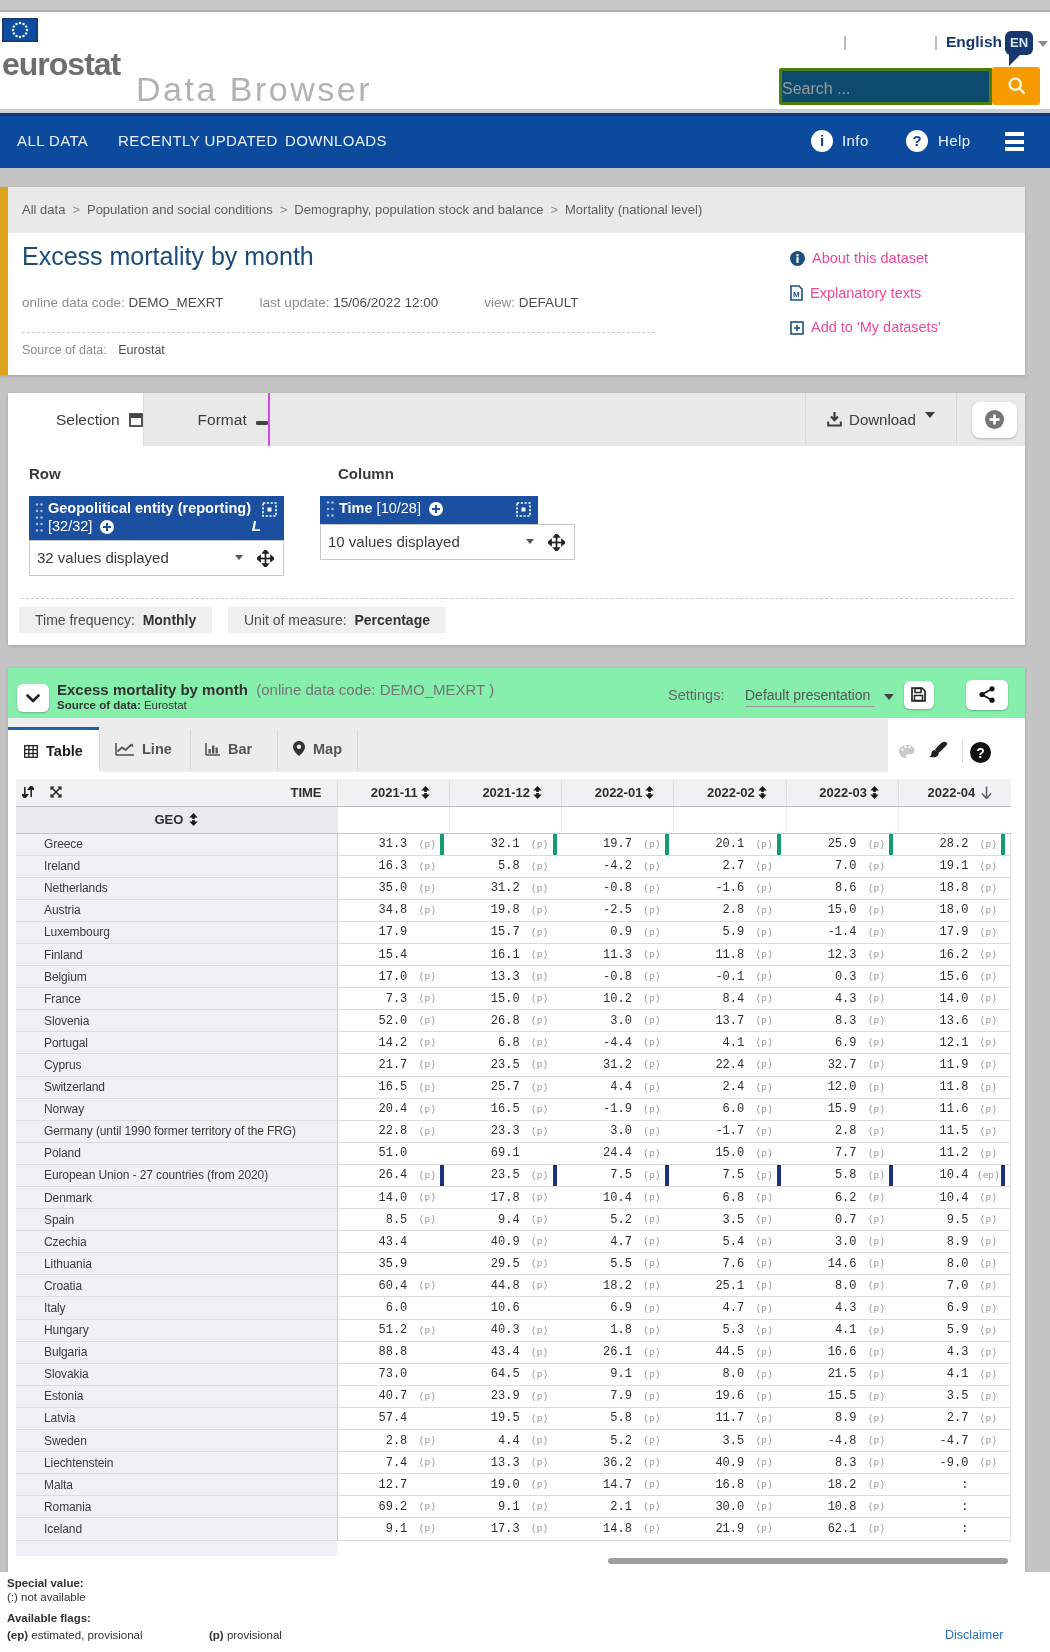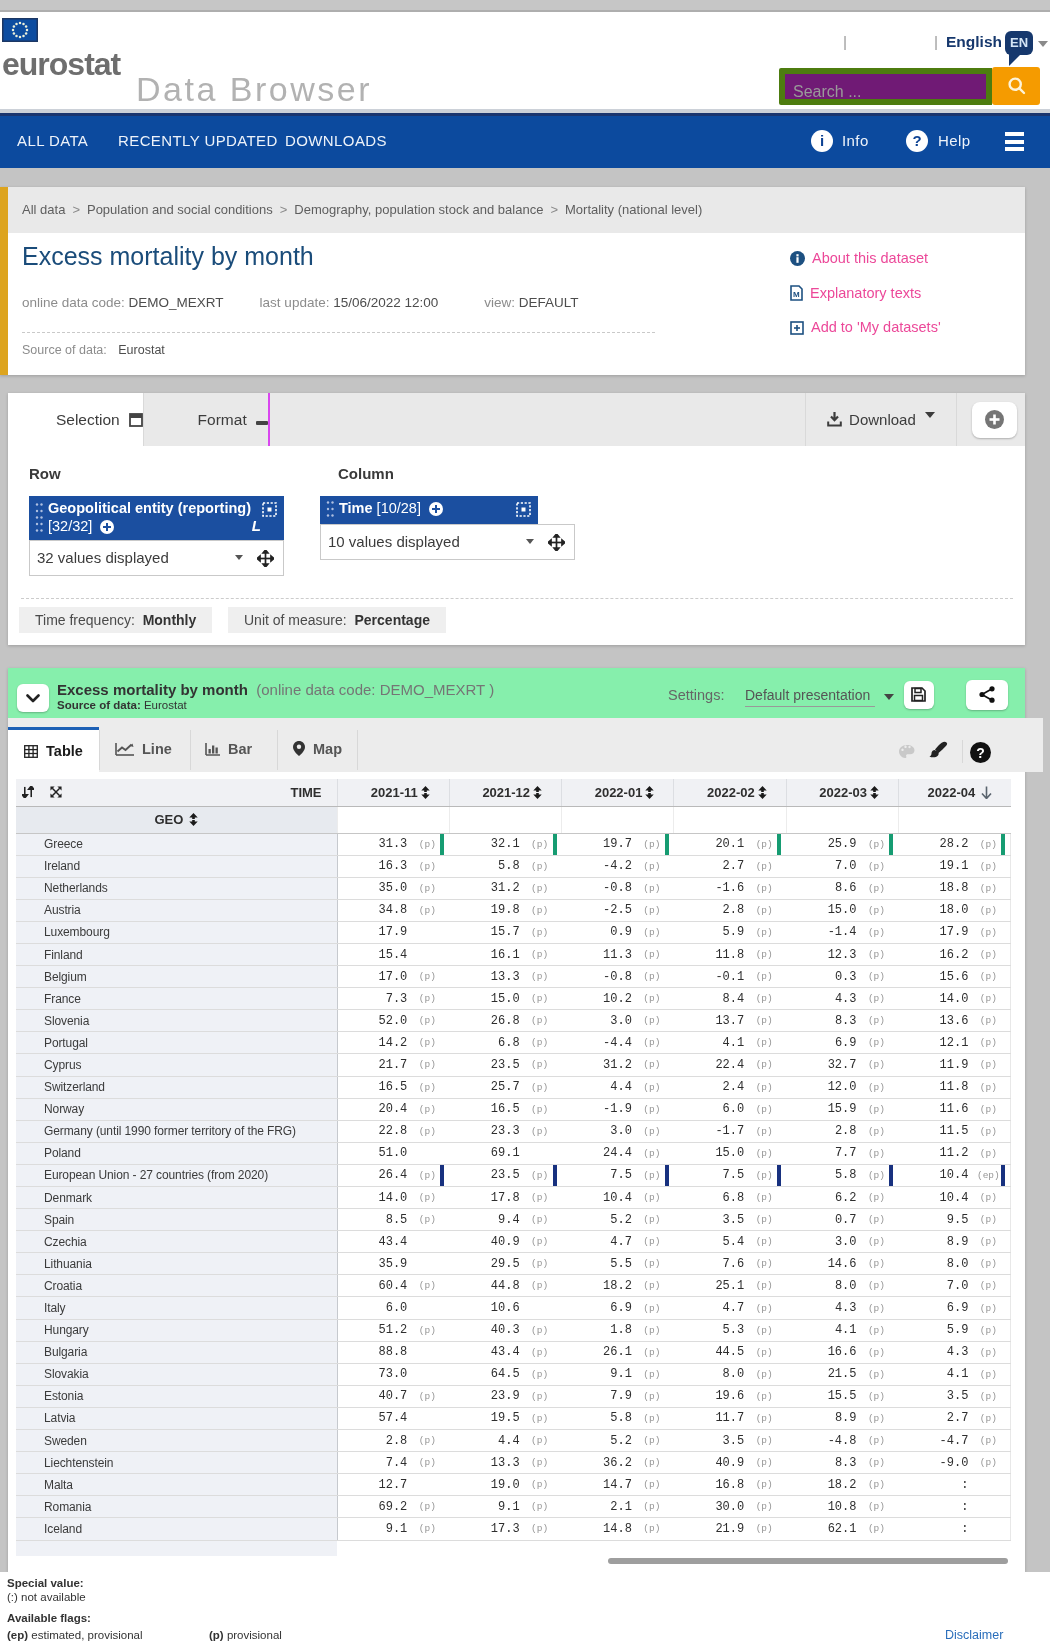--- a/index.html
+++ b/index.html
@@ -18,21 +18,21 @@
 #eurostat { left:2px; top:32px; font-size:32px; font-weight:bold; color:#6e6e6e; letter-spacing:-1px; }
 #dbrand { left:136px; top:56px; font-size:34px; color:#b2b2b2; letter-spacing:2.5px; }
 #signin { font-size:18px;margin-top:37px; } #english { font-size:15.5px; } .pipe { font-size:15.5px; }
 .pipe { color:#9a9a9a; }
 #hdr .abs { position:absolute; }
 #signin { color:#707070; }
 #english { color:#16386d; font-weight:bold; }
 #enbubble { position:absolute; left:1005px; top:17px; width:28px; height:24px; background:#16386d; border-radius:6px; color:#d5e5f5; font-size:13px; font-weight:bold; text-align:center; line-height:24px; }
 #enbubble:after { content:""; position:absolute; left:4px; top:23px; border:6px solid transparent; border-top-color:#16386d; border-left-color:#16386d; }
 #encaret { left:1038px; top:27px; width:0; height:0; border:5px solid transparent; border-top:6px solid #8a8a8a; }
-#searchbox { left:779px; top:54px; width:213px; height:37px; border:6px solid #4d7c0f; border-radius:2px 0 0 2px; background:#701a75; font-size:16px; color:#9a9a9a; line-height:35px; padding-left:8px; }
+#searchbox { left:779px; top:54px; width:213px; height:37px; border:3px solid #4d7c0f; border-radius:2px 0 0 2px; background:#0c4a6e; font-size:16px; color:#9a9a9a; line-height:35px; padding-left:0; }
 #searchbtn { left:992px; top:53px; width:48px; height:38px; background:#f59b00; border-radius:3px; }
 
 .navitem { position:absolute; top:0; height:56px; line-height:56px; color:#eef3fa; font-size:15px; letter-spacing:0.4px; }
 .nicon { position:absolute; top:17px; width:22px; height:22px; border-radius:50%; background:#fff; color:#0d4293; font-size:15px; font-weight:bold; text-align:center; line-height:22px; }
 #burger { position:absolute; left:1005px; top:19px; width:19px; height:19px; }
 #burger div { height:4px; background:#fff; margin-bottom:3.5px; }
 
 #card1 { left:0; top:19px; width:1025px; height:188px; background:#fff; border-left:8px solid #dda41e; box-shadow:0 1px 3px rgba(0,0,0,0.2); }
 #crumb { position:absolute; left:0; top:0; width:1017px; height:46px; background:#e9e9e9; color:#5e5e5e; font-size:13px; line-height:46px; padding-left:14px; }
 #crumb .sep { color:#8a8a8a; padding:0 7px; }
@@ -68,21 +68,21 @@
 #c3head { position:absolute; left:0; top:0; width:1017px; height:50px; background:#86efac; }
 #chevbtn { position:absolute; left:9px; top:16px; width:32px; height:28px; background:#fff; border-radius:6px; box-shadow:0 1px 2px rgba(0,0,0,0.25); }
 #c3title { position:absolute; left:49px; top:13px; font-size:15px; color:#333; }
 #c3title b { font-weight:bold; }
 #c3title span { color:#757575; }
 #c3src { position:absolute; left:49px; top:31px; font-size:11.5px; color:#333; }
 #settings { position:absolute; left:660px; top:19px; font-size:14.5px; color:#666; }
 #defpres { position:absolute; left:737px; top:19px; width:130px; font-size:14px; color:#555; border-bottom:1px solid #999; padding-bottom:3px; }
 #prescaret { position:absolute; left:876px; top:26px; border:5px solid transparent; border-top:6px solid #444; }
 .sqbtn { position:absolute; background:#fff; border-radius:6px; box-shadow:0 1px 2px rgba(0,0,0,0.25); }
-#c3tabs { position:absolute; left:0; top:50px; width:1035px; height:54px; background:#ececec;text-decoration:underline; }
+#c3tabs { position:absolute; left:0; top:50px; width:880px; height:54px; background:#ececec;text-decoration:underline; }
 .c3tab { position:absolute; top:9px; height:45px; line-height:45px; font-size:14.5px; font-weight:bold; color:#555; }
 #tabtable { left:0; width:91px; background:#fff; border-top:3px solid #1d60b5; color:#1a1a1a; line-height:42px; }
 .c3tab .ticon { vertical-align:-2px; margin-right:8px; }
 .tsep { position:absolute; top:12px; height:40px; width:1px; background:#d8d8d8; }
 
 #tbl { position:absolute; left:8px; top:111px; border-collapse:collapse; table-layout:fixed; }
 #tbl td, #tbl th { padding:0; }
 #tbl .hrow th { height:27px; background:#f0f1f4; border-bottom:1px solid #b9b9b9; font-size:13px; color:#2e2e2e; font-weight:bold; text-align:right; }
 #tbl .hrow th.first { text-align:left; }
 #tbl .hrow th .htxt { padding-right:19px; }

